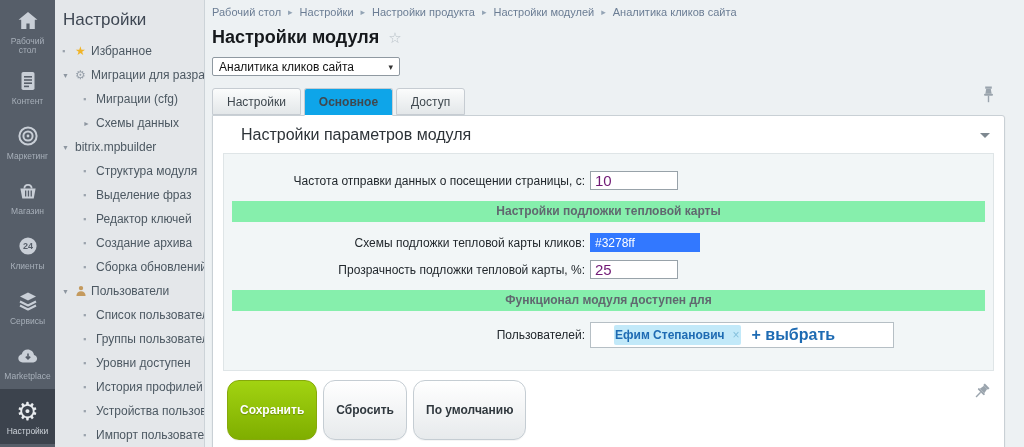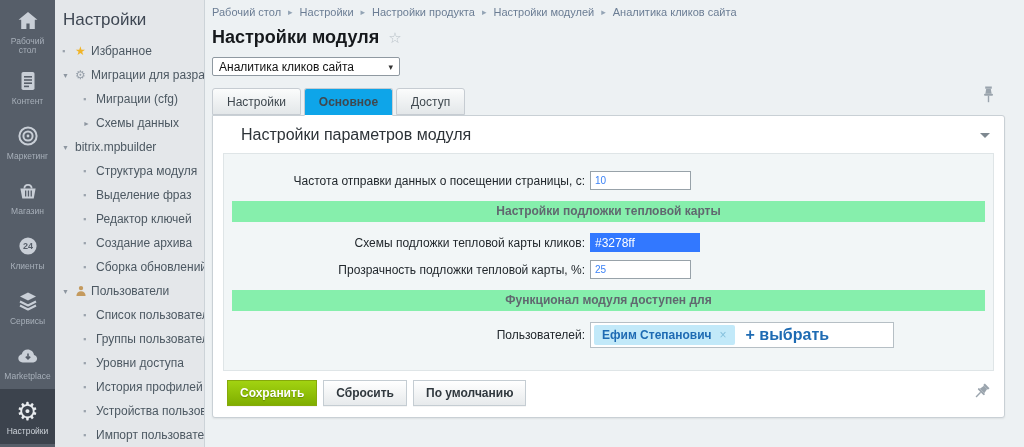--- a/index.html
+++ b/index.html
@@ -57,38 +57,38 @@
   .panel{position:relative;z-index:1;width:793px;background:#fff;
     border:1px solid #c9d0d5;border-radius:0 3px 3px 3px;box-shadow:0 1px 2px rgba(0,0,0,.07);}
   .panel-head{padding:10px 14px 9px;display:flex;align-items:center;justify-content:space-between;}
   .section-title{font-size:16px;color:#2d3338;margin-left:14px;}
   .collapse-caret{width:0;height:0;border-left:5px solid transparent;
     border-right:5px solid transparent;border-top:5px solid #7e8890;cursor:pointer;}
 
   .form-body{margin:0 10px;background:#f2f6f7;border:1px solid #dfe5e7;padding:9px 0 14px;}
   .frow{display:flex;align-items:center;margin:8px 0;}
   .flabel{width:366px;flex:none;text-align:right;font-size:12px;color:#22282d;padding-right:5px;}
-  input.tinput{width:101px;height:19px;border:1px solid #98a2a9;background:#fff;
-    font-size:10px;padding:1px 4px;font-family:"Liberation Sans",sans-serif;color:#3b82f6;}
+  input.tinput{width:88px;height:19px;border:1px solid #98a2a9;background:#fff;
+    font-size:15px;padding:1px 4px;font-family:"Liberation Sans",sans-serif;color:#701a75;}
   input.cinput{width:110px;height:19px;border:1px solid #3278ff;background:#3278ff;
     color:#fff;font-size:12px;padding:1px 4px;font-family:"Liberation Sans",sans-serif;}
   .gbar{margin:11px 8px;background:#86efac;height:21px;line-height:21px;text-align:center;
     font-size:12px;font-weight:bold;color:#60686f;}
   .cbx{width:13px;height:13px;border:1px solid #99a3aa;background:#fdfdfd;border-radius:2px;
     display:inline-flex;align-items:center;justify-content:center;font-size:10px;color:#5c646b;
     cursor:pointer;margin-left:3px;}
   .users-box{width:304px;min-height:26px;background:#fff;border:1px solid #b6bfc5;
     display:flex;align-items:center;padding:2px 3px;}
-  .user-tag{background:#c2e9f9;border-radius:2px;padding:3px 8px;font-size:12px;
-    font-weight:bold;color:#1e6bb3;display:flex;align-items:center;cursor:default;}
+  .user-tag{background:#c2e9f9;border-radius:2px;padding:3px 1px;font-size:12px;
+    font-weight:bold;color:#1e6bb3;display:flex;align-items:center;cursor:default;margin-left:20px;}
   .tag-x{color:#85c0dc;margin-left:8px;font-weight:normal;cursor:pointer;}
   .add-link{margin-left:11px;font-size:16px;font-weight:bold;color:#1e6bb3;cursor:pointer;}
 
   .panel-foot{padding:9px 14px 11px;display:flex;align-items:center;position:relative;}
-  .btn{font-size:12px;font-weight:bold;border-radius:0;padding:5px 12px;cursor:pointer;
+  .btn{font-size:12px;font-weight:bold;border-radius:12px;padding:22px 12px;cursor:pointer;
     color:#30383e;background:linear-gradient(#ffffff,#e7eaec);border:1px solid #c5cdd3;
     margin-right:6px;box-shadow:0 1px 0 rgba(0,0,0,.04);}
   .btn.save{color:#fff;background:linear-gradient(#a2d311,#7fae00);border:1px solid #86a90b;
     text-shadow:0 1px 1px rgba(0,0,0,.25);}
   .pin-bottom{position:absolute;right:14px;top:12px;cursor:pointer;}
 
   svg{display:block;}
 </style>
 </head>
 <body>
@@ -251,21 +251,21 @@
     <span>Список пользователей</span>
   </div>
 
   <div class="sb-item lvl1">
     <span class="mk sq">▪</span>
     <span>Группы пользователей</span>
   </div>
 
   <div class="sb-item lvl1">
     <span class="mk sq">▪</span>
-    <span>Уровни доступа</span>
+    <span>Уровни доступен</span>
   </div>
 
   <div class="sb-item lvl1">
     <span class="mk sq">▪</span>
     <span>История профилей</span>
   </div>
 
   <div class="sb-item lvl1">
     <span class="mk sq">▪</span>
     <span>Устройства пользователей</span>

